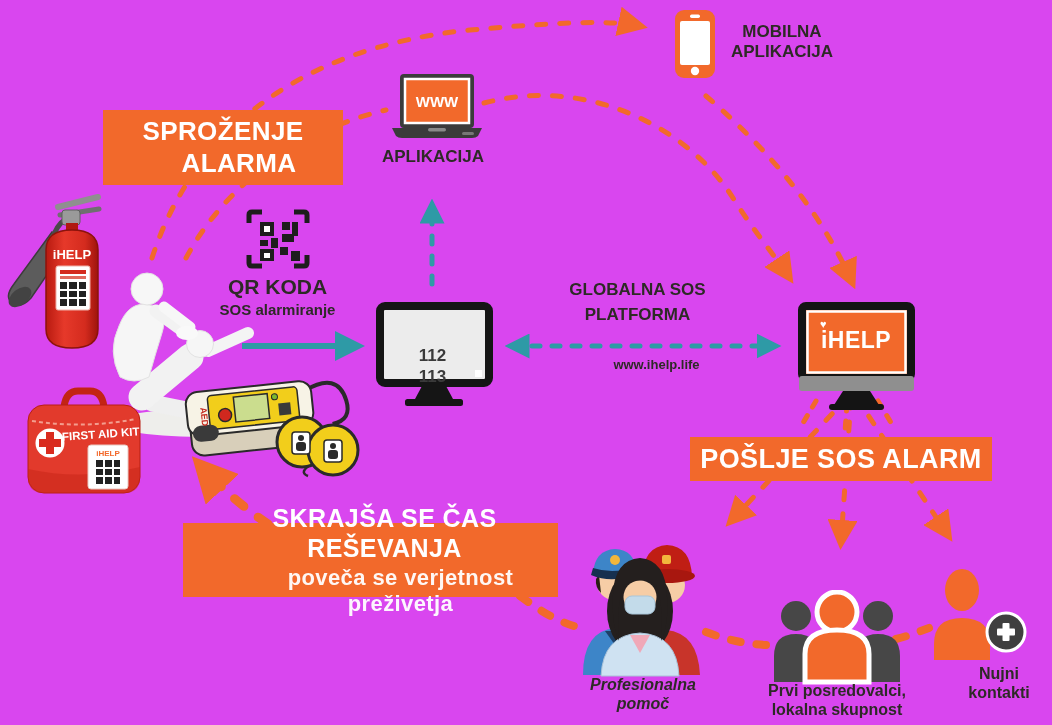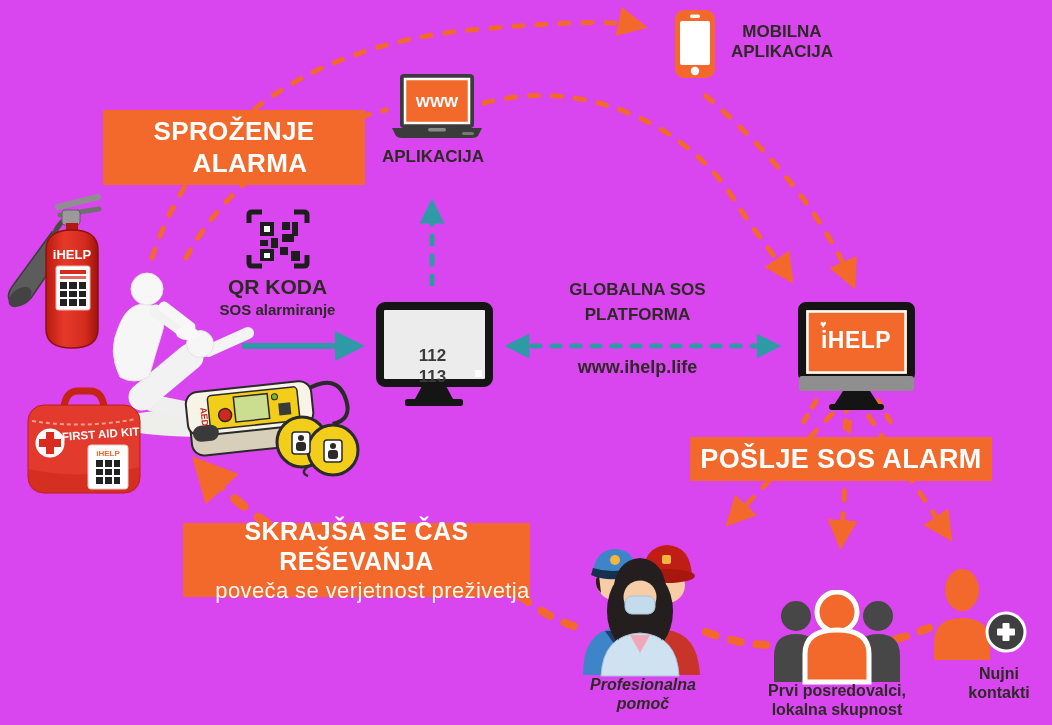--- a/index.html
+++ b/index.html
@@ -4,33 +4,33 @@
 <style>
   html,body{margin:0;padding:0;background:#fff;}
   .canvas{position:relative;width:1052px;height:725px;background:#d946ef;overflow:hidden;
           font-family:"Liberation Sans", sans-serif;color:#2D2A26;}
   .abs{position:absolute;}
   svg{display:block;}
   .banner{position:absolute;background:#F2692B;color:#fff;display:flex;flex-direction:column;
           align-items:center;justify-content:center;text-align:center;font-weight:bold;z-index:3;}
   .banner .l1{line-height:1.2;letter-spacing:.4px;}
   .banner .l2{line-height:1.2;letter-spacing:.4px;margin-left:32px;}
-  .b-trigger{left:103px;top:110px;width:262px;height:75px;font-size:26px;}
+  .b-trigger{left:103px;top:110px;width:240px;height:75px;font-size:26px;}
   .b-connect{left:585px;top:172px;width:400px;height:44px;font-size:27px;}
   .b-send{left:690px;top:437px;width:302px;height:44px;font-size:27px;}
-  .b-outcome{left:183px;top:523px;width:347px;height:74px;}
+  .b-outcome{left:183px;top:523px;width:347px;height:74px;padding-left:28px;}
   .b-outcome .l1{font-size:25px;font-weight:bold;}
-  .b-outcome .l2{font-size:22px;font-weight:400;opacity:.95;margin-top:2px;}
+  .b-outcome .l2{font-size:22px;font-weight:700;opacity:.95;margin-top:2px;}
   .lbl{position:absolute;text-align:center;font-weight:bold;color:#2D2A26;z-index:4;line-height:1.18;}
   .lbl-mobile{left:722px;top:22px;width:120px;font-size:17px;}
   .lbl-app{left:370px;top:147px;width:126px;font-size:17px;}
   .lbl-qr-title{left:200px;top:275px;width:155px;font-size:21px;}
   .lbl-qr-sub{left:200px;top:301px;width:155px;font-size:15px;}
   .lbl-platform{left:545px;top:278px;width:185px;font-size:17px;line-height:1.45;}
-  .lbl-url{left:545px;top:357px;width:185px;font-size:18px;}
+  .lbl-url{left:564px;top:357px;width:185px;font-size:13px;}
   .lbl-prof{left:563px;top:676px;width:160px;font-size:16px;font-style:italic;}
   .lbl-resp{left:743px;top:682px;width:188px;font-size:16px;}
   .lbl-cont{left:940px;top:665px;width:118px;font-size:16px;}
   .screen-112{position:absolute;left:384px;top:311px;width:97px;height:62px;z-index:4;
               display:flex;flex-direction:column;align-items:center;justify-content:center;
               font-size:17px;font-weight:bold;color:#3a3a3a;line-height:1.25;margin-top:24px;}
   .screen-ihelp{position:absolute;left:806px;top:311px;width:100px;height:58px;z-index:4;
               display:flex;align-items:center;justify-content:center;}
   .screen-ihelp .brand{font-size:23px;font-weight:bold;color:#fff;letter-spacing:.5px;position:relative;}
   .screen-ihelp .heart{position:absolute;left:-1px;top:-9px;font-size:11px;color:#fff;font-weight:bold;}

